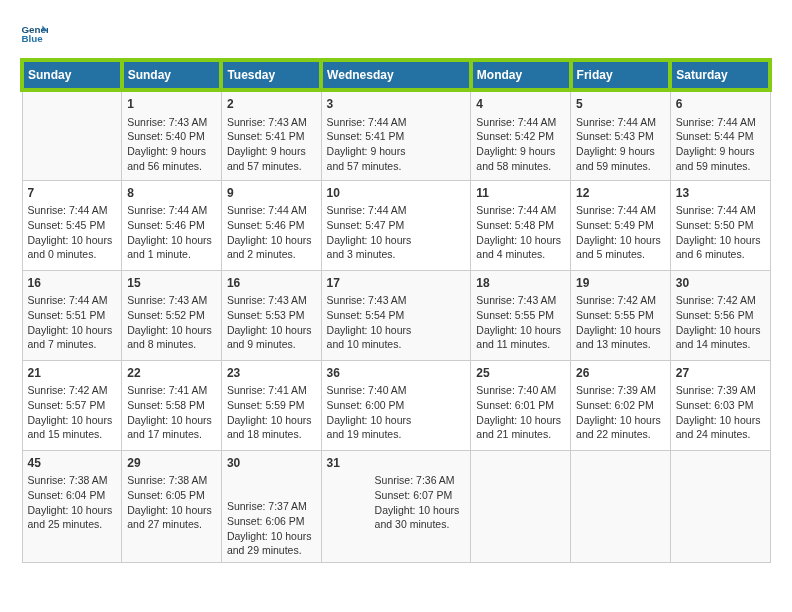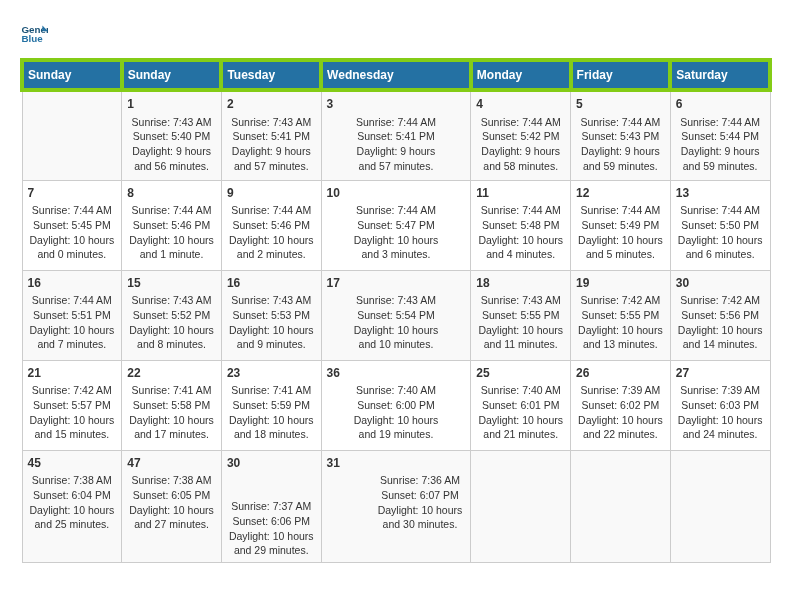--- a/index.html
+++ b/index.html
@@ -66,21 +66,20 @@
     }
     .day-num {
       font-weight: bold;
       font-size: 12px;
       display: block;
       margin-bottom: 2px;
     }
     .day-info {
       font-size: 10.5px;
       color: #333;
-      text-align: center;
     }
   </style>
 </head>
 <body>
 
 <div class="header">
   <div class="logo">
     <svg class="logo-icon" viewBox="0 0 40 40">
       <text x="2" y="18" font-size="14" font-weight="bold" fill="#1a5276">General</text>
       <text x="2" y="32" font-size="14" font-weight="bold" fill="#2471a3">Blue</text>
@@ -306,21 +305,21 @@
       </tr>
       <tr>
         <td>
           <span class="day-num">45</span>
           <div class="day-info" style="white-space: pre-line;">Sunrise: 7:38 AM
 Sunset: 6:04 PM
 Daylight: 10 hours
 and 25 minutes.</div>
         </td>
         <td>
-          <span class="day-num">47</span>
+          <span class="day-num">29</span>
           <div class="day-info" style="white-space: pre-line;">Sunrise: 7:38 AM
 Sunset: 6:05 PM
 Daylight: 10 hours
 and 27 minutes.</div>
         </td>
         <td>
           <span class="day-num">30</span>
           <div class="day-info" style="white-space: pre-line; margin-top: 28px;">Sunrise: 7:37 AM
 Sunset: 6:06 PM
 Daylight: 10 hours

